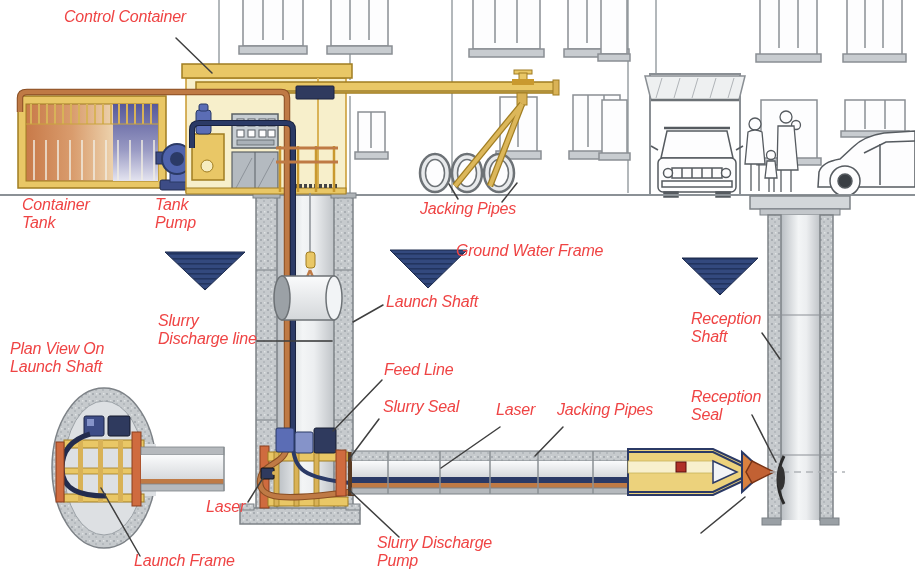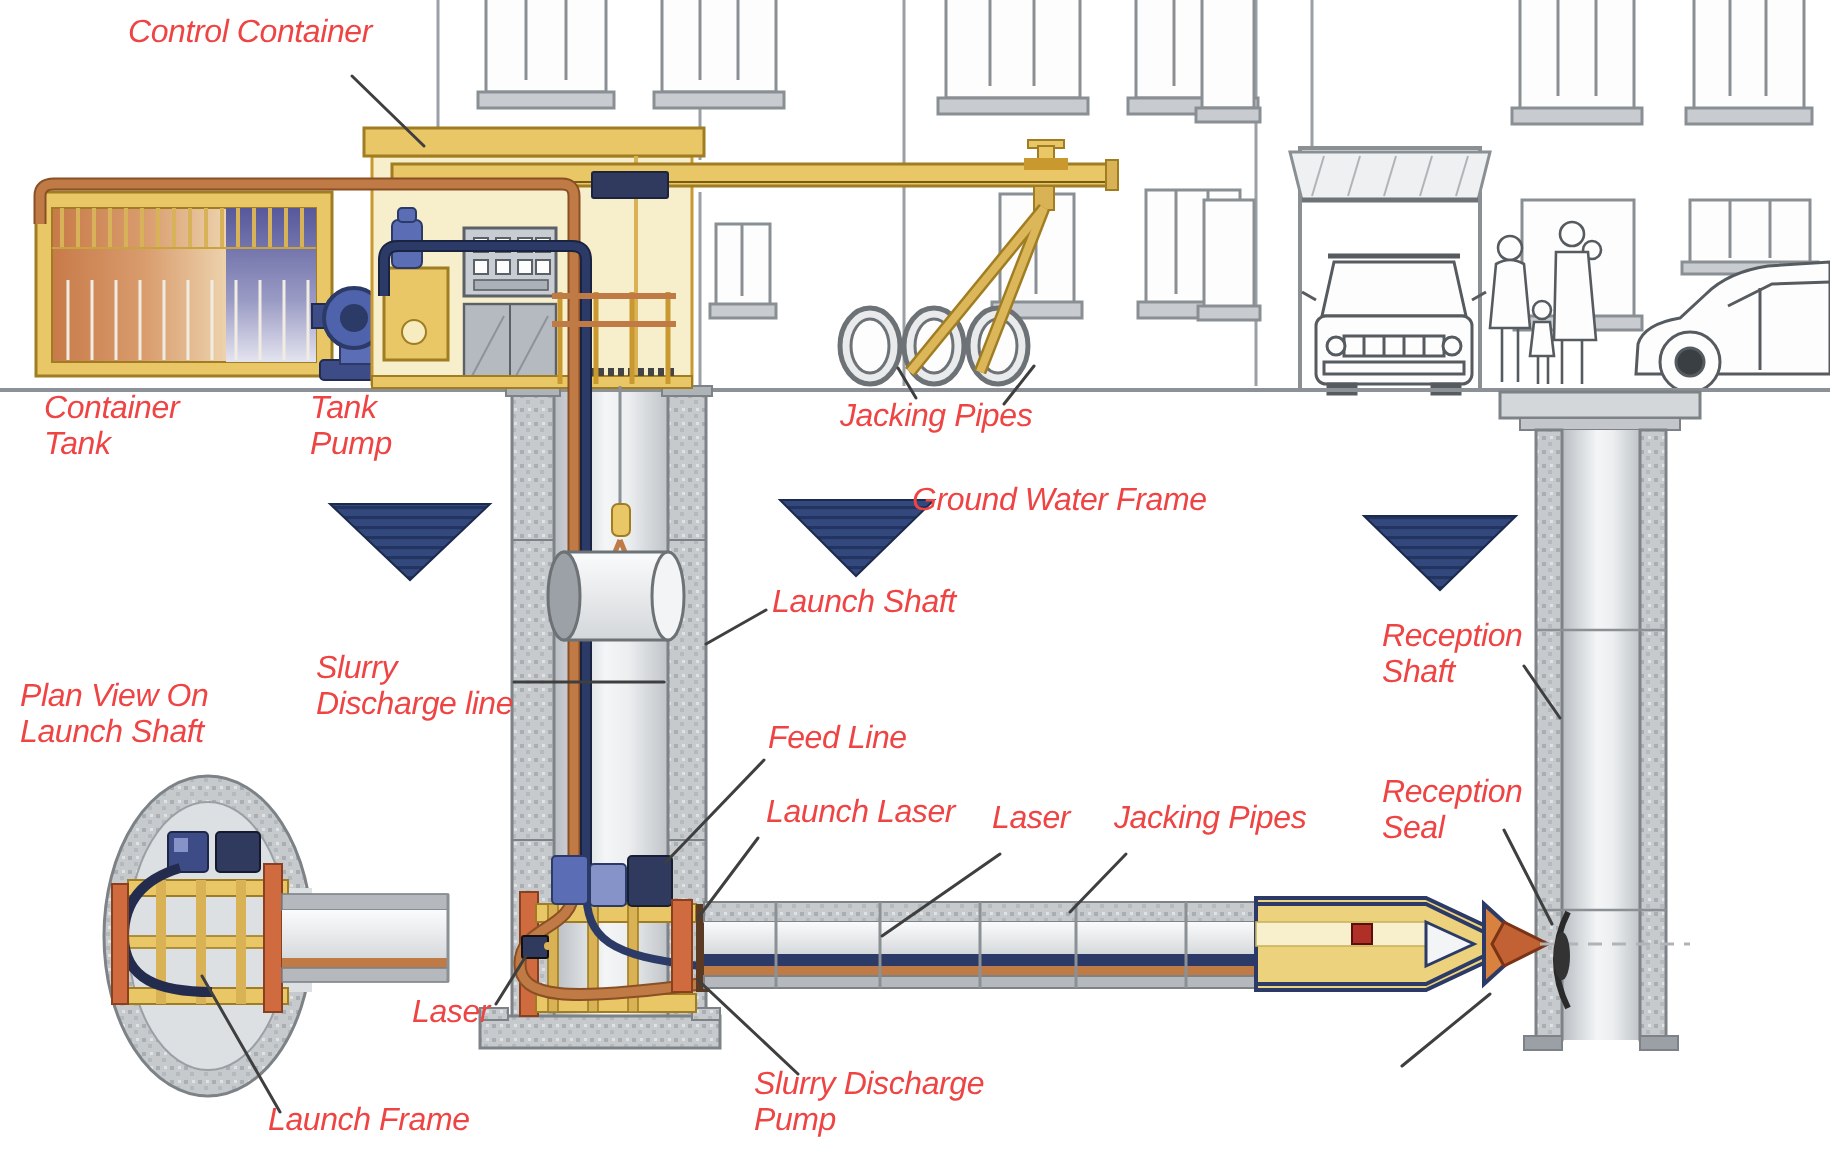--- a/index.html
+++ b/index.html
@@ -469,24 +469,24 @@
 </svg>
 
 <div class="lbl" style="left:64px;top:8px;">Control Container</div>
 <div class="lbl" style="left:22px;top:196px;">Container
 Tank</div>
 <div class="lbl" style="left:155px;top:196px;">Tank
 Pump</div>
 <div class="lbl" style="left:420px;top:200px;">Jacking Pipes</div>
 <div class="lbl" style="left:456px;top:242px;">Ground Water Frame</div>
 <div class="lbl" style="left:386px;top:293px;">Launch Shaft</div>
-<div class="lbl" style="left:158px;top:326px;">Slurry
+<div class="lbl" style="left:158px;top:312px;">Slurry
 Discharge line</div>
 <div class="lbl" style="left:384px;top:361px;">Feed Line</div>
-<div class="lbl" style="left:383px;top:398px;">Launch Laser</div>
+<div class="lbl" style="left:383px;top:398px;">Slurry Seal</div>
 <div class="lbl" style="left:496px;top:401px;">Laser</div>
 <div class="lbl" style="left:557px;top:401px;">Jacking Pipes</div>
 <div class="lbl" style="left:691px;top:310px;">Reception
 Shaft</div>
 <div class="lbl" style="left:691px;top:388px;">Reception
 Seal</div>
 <div class="lbl" style="left:10px;top:340px;">Plan View On
 Launch Shaft</div>
 <div class="lbl" style="left:206px;top:498px;">Laser</div>
 <div class="lbl" style="left:134px;top:552px;">Launch Frame</div>

